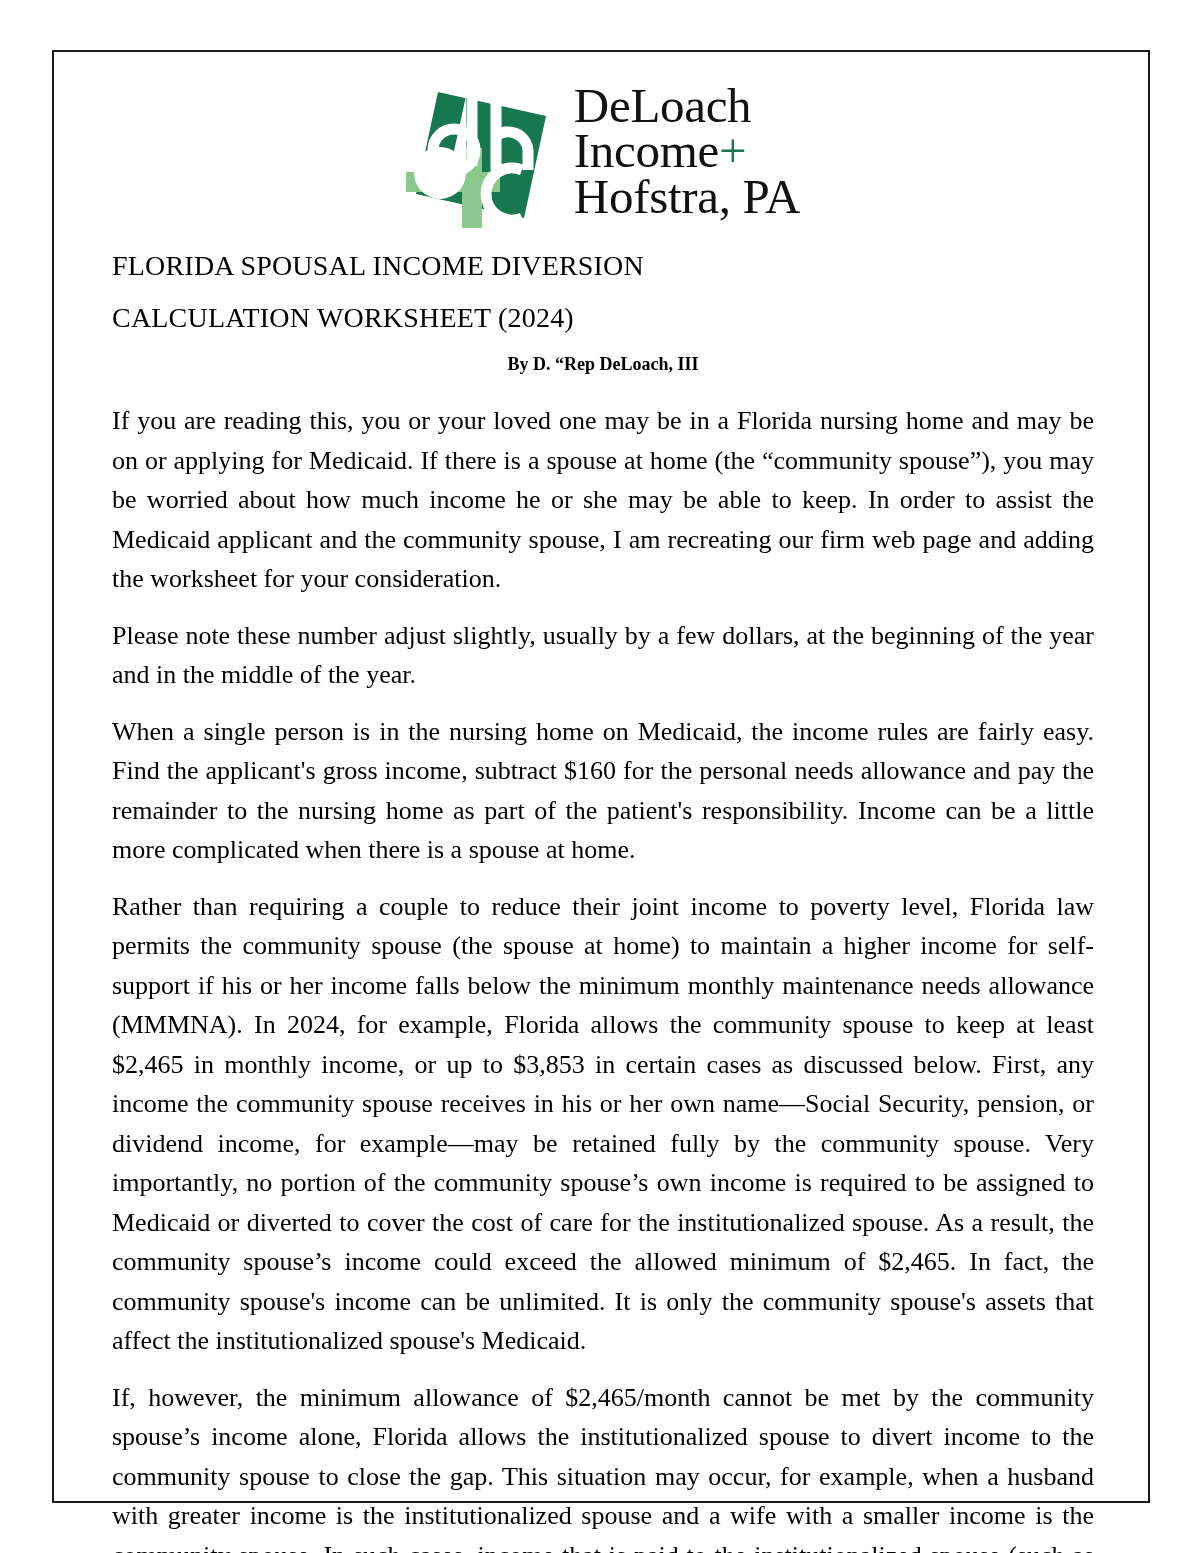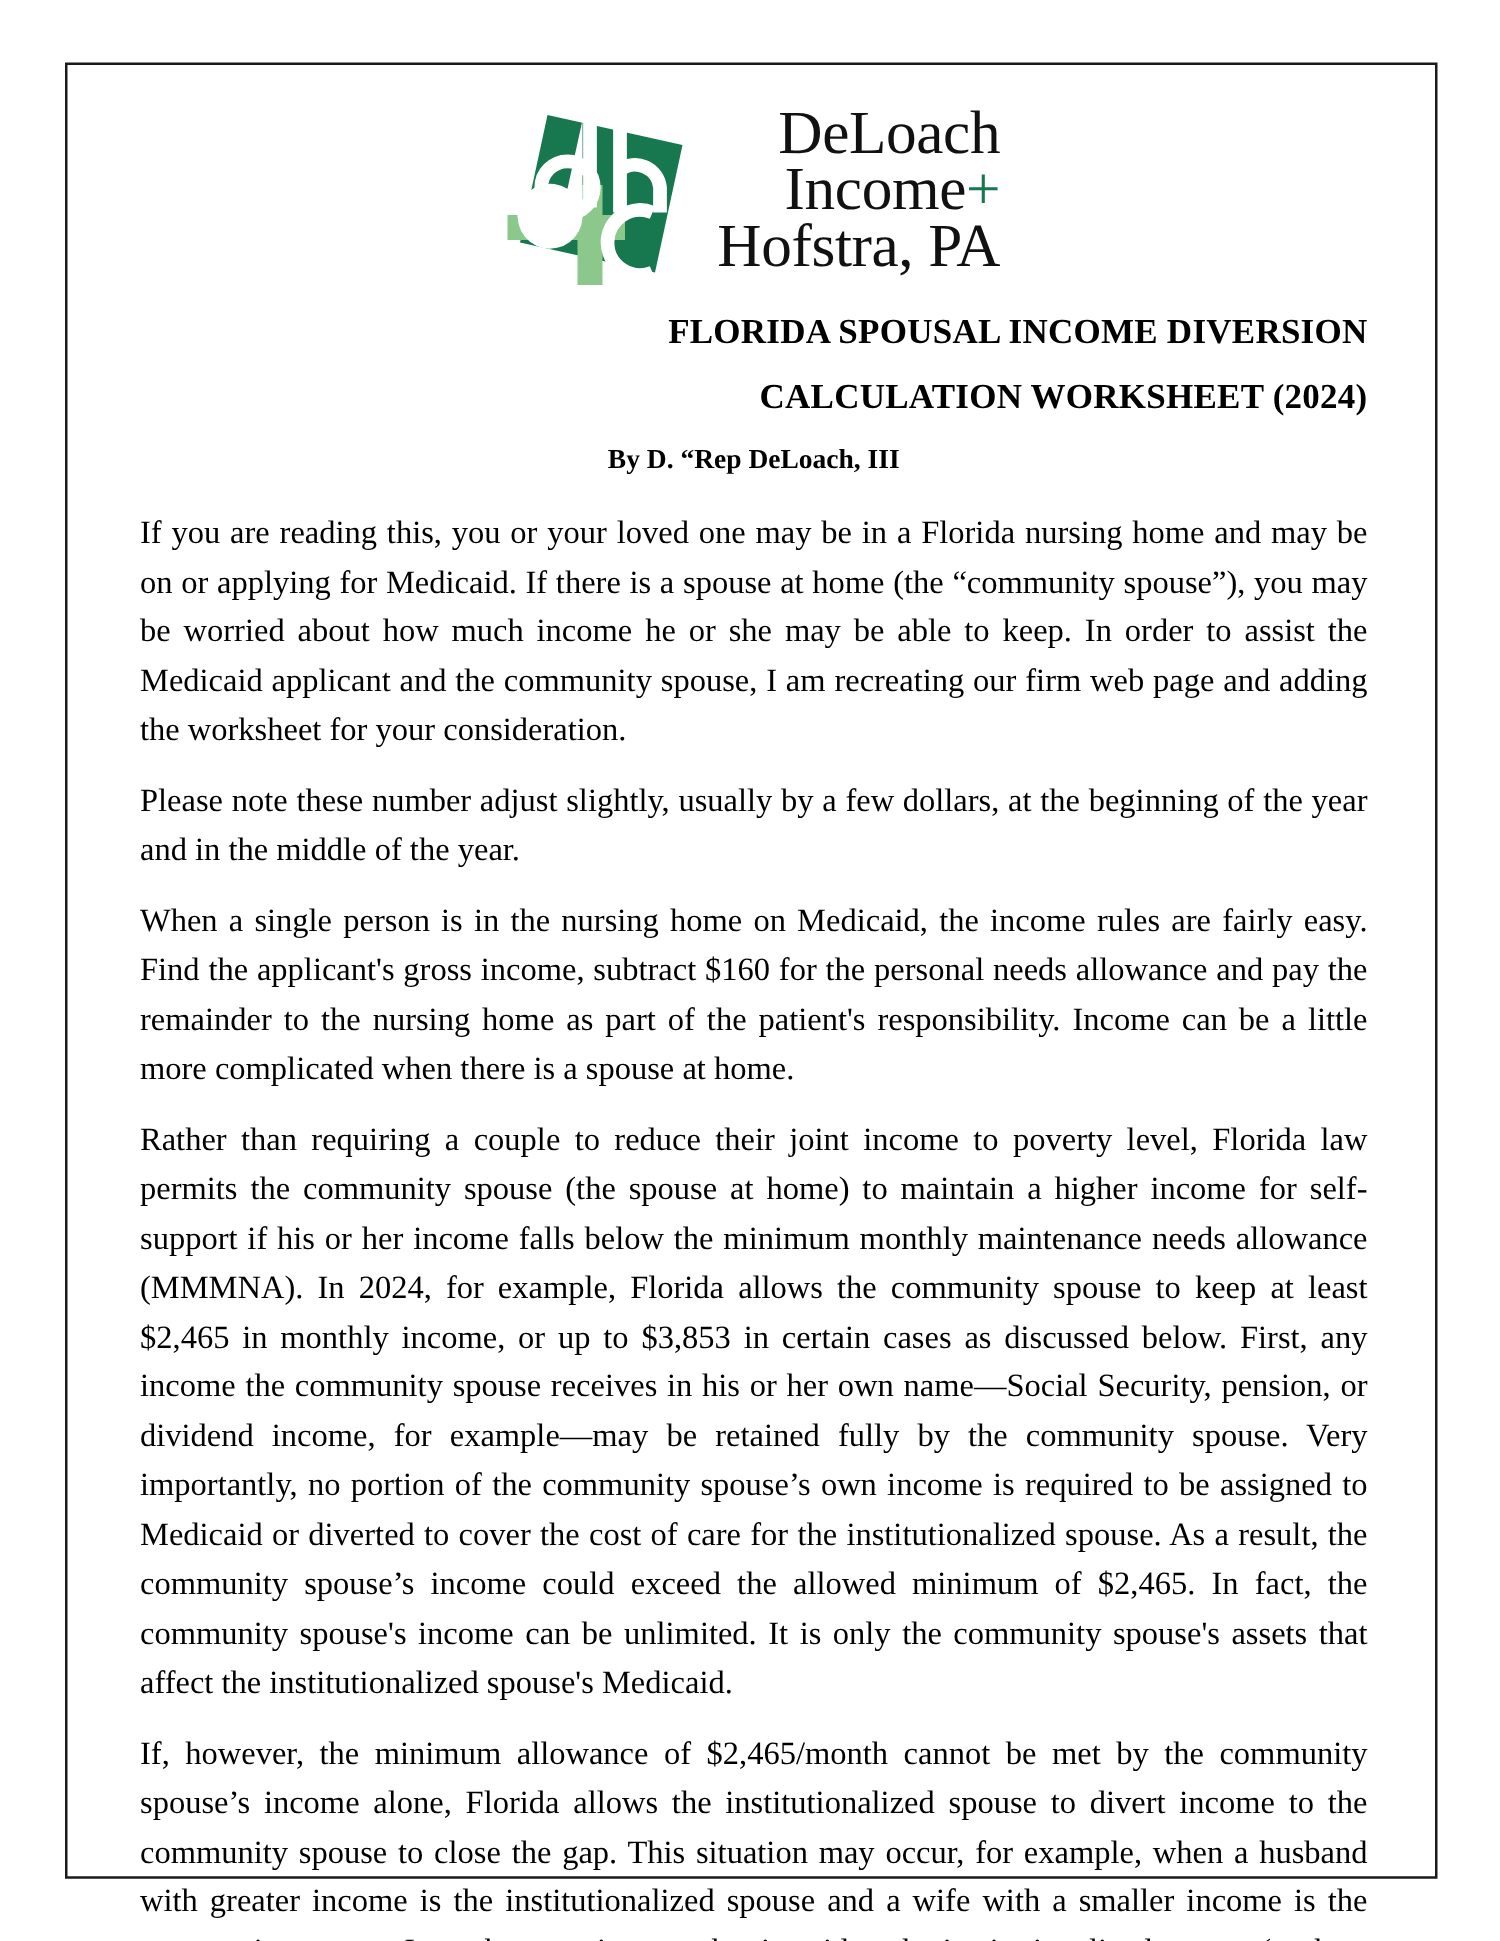--- a/index.html
+++ b/index.html
@@ -34,21 +34,20 @@
   }
 
   
   .logo-block {
     display: flex;
     align-items: center;
     justify-content: center;
     gap: 18px;
     height: 166px;
     margin-top: 6px;
-    text-align: right;
   }
   .logo-mark {
     width: 150px;
     height: 150px;
     flex: 0 0 150px;
     position: relative;
   }
   .logo-wordmark {
     display: flex;
     flex-direction: column;
@@ -59,32 +58,32 @@
     font-family: "Liberation Serif", "DejaVu Serif", serif;
     font-size: 49px;
     letter-spacing: -0.3px;
     white-space: nowrap;
     color: #111111;
   }
   .plus-green { color: #17784f; }
 
   
   .doc-title {
-    text-align: right;
-    font-weight: bold;
+    text-align: left;
+    font-weight: normal;
     font-size: 28px;
     letter-spacing: 0.2px;
     margin: 14px 0 0 0;
     white-space: nowrap;
   }
   .doc-title.second { margin-top: 20px; }
   .doc-byline {
     text-align: center;
     font-weight: bold;
-    font-size: 22px;
+    font-size: 18px;
     margin: 20px 0 0 0;
   }
 
   
   .body-wrap { margin-top: 26px; }
   p.para {
     text-align: justify;
     text-justify: inter-word;
     font-size: 26px;
     line-height: 1.52;

